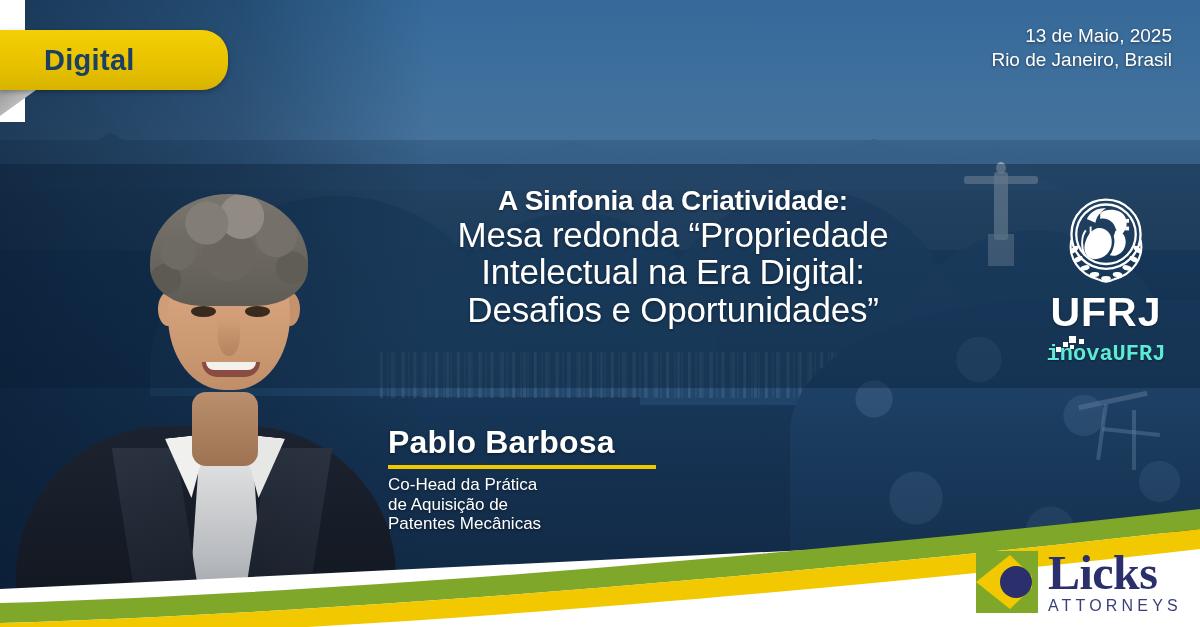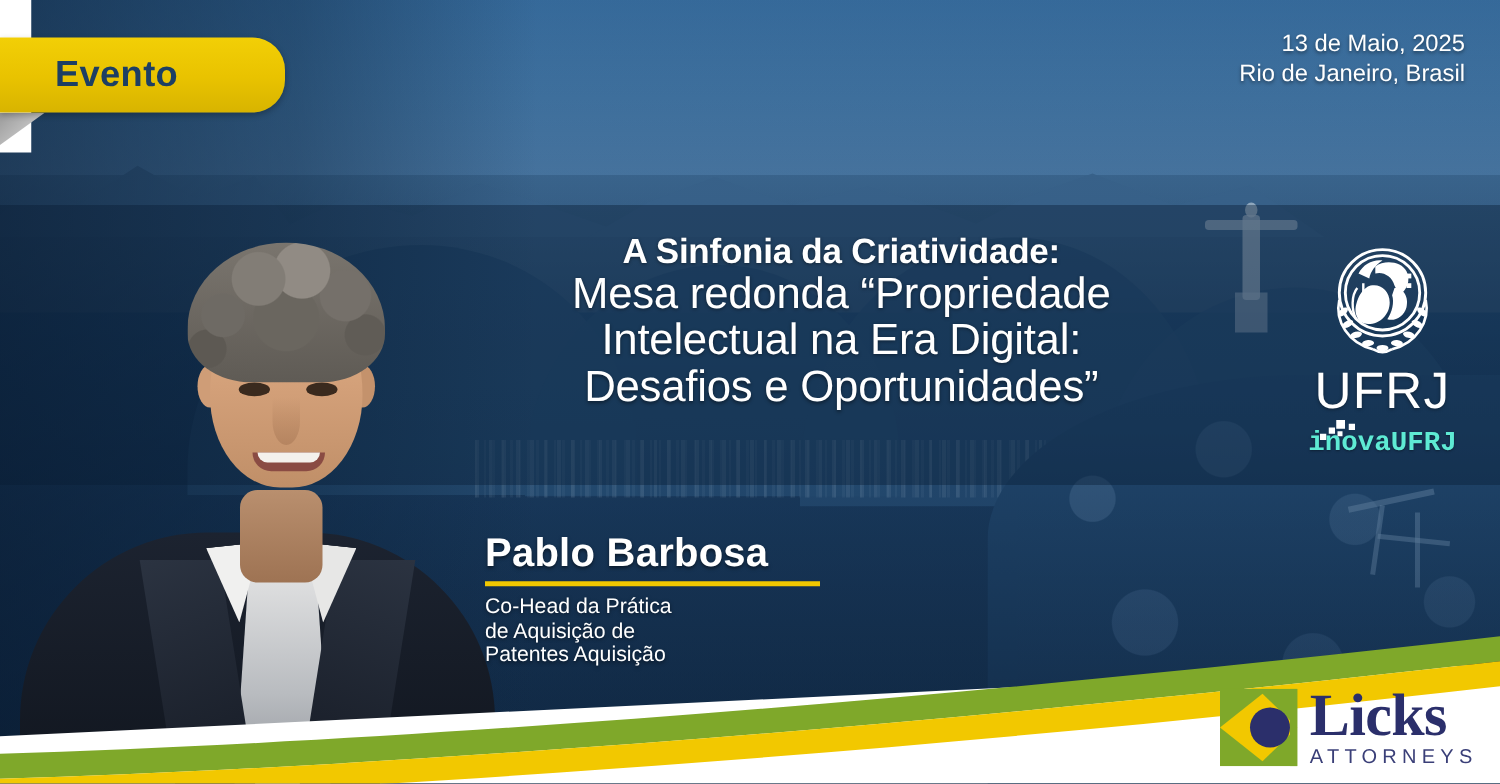--- a/index.html
+++ b/index.html
@@ -213,21 +213,21 @@
   .date-line{
     font-size:19px;color:#ffffff;font-weight:400;line-height:1.27;
     text-shadow:0 1px 3px rgba(0,0,0,.45);
     font-family:"Liberation Sans", sans-serif;
   }
 
   
   .ufrj{position:absolute;left:1028px;top:186px;width:156px;z-index:7;text-align:center;}
   .ufrj-seal{width:96px;height:108px;margin:0 auto;display:block;}
   .ufrj-word{
-    font-size:41px;font-weight:400;color:#ffffff;letter-spacing:1px;line-height:1;
+    font-size:41px;font-weight:700;color:#ffffff;letter-spacing:1px;line-height:1;
     margin-top:-2px;font-family:"Liberation Sans", sans-serif;
     text-shadow:0 1px 3px rgba(0,0,0,.4);
   }
   .inova{position:relative;margin-top:9px;height:30px;}
   .inova-dots{position:absolute;left:28px;top:-6px;width:34px;height:18px;}
   .inova-word{
     font-size:22px;font-weight:700;color:#5eead4;letter-spacing:0px;
     font-family:Liberation Mono, monospace;
     text-shadow:0 1px 2px rgba(0,0,0,.4);
   }
@@ -287,21 +287,21 @@
     </div>
 
     <div class="bg-wash"></div>
     <div class="title-band"></div>
     <div class="left-vignette"></div>
   </div>
 
   <div class="white-edge"></div>
   <div class="ribbon-fold"></div>
   <div class="ribbon">
-    <span class="ribbon-label">Evento</span>
+    <span class="ribbon-label">Digital</span>
   </div>
 
   <div class="portrait">
     <div class="p-shoulders"></div>
     <div class="p-shirt"></div>
     <div class="p-lapel-l"></div>
     <div class="p-lapel-r"></div>
     <div class="p-collar-l"></div>
     <div class="p-collar-r"></div>
     <div class="p-neck"></div>
@@ -328,21 +328,21 @@
     <div class="title-line l2">Mesa redonda “Propriedade</div>
     <div class="title-line l3">Intelectual na Era Digital:</div>
     <div class="title-line l4">Desafios e Oportunidades”</div>
   </div>
 
   <div class="speaker">
     <div class="speaker-name">Pablo Barbosa</div>
     <div class="speaker-rule"></div>
     <div class="speaker-role">Co-Head da Prática</div>
     <div class="speaker-role">de Aquisição de</div>
-    <div class="speaker-role">Patentes Aquisição</div>
+    <div class="speaker-role">Patentes Mecânicas</div>
   </div>
 
   <div class="ufrj">
     <svg class="ufrj-seal" viewBox="0 0 100 112">
       <g fill="none" stroke="#ffffff" stroke-width="2.4">
         <circle cx="50" cy="50" r="36"></circle>
         <circle cx="50" cy="50" r="31"></circle>
       </g>
 
       <g fill="none" stroke="#ffffff" stroke-width="2.2">

